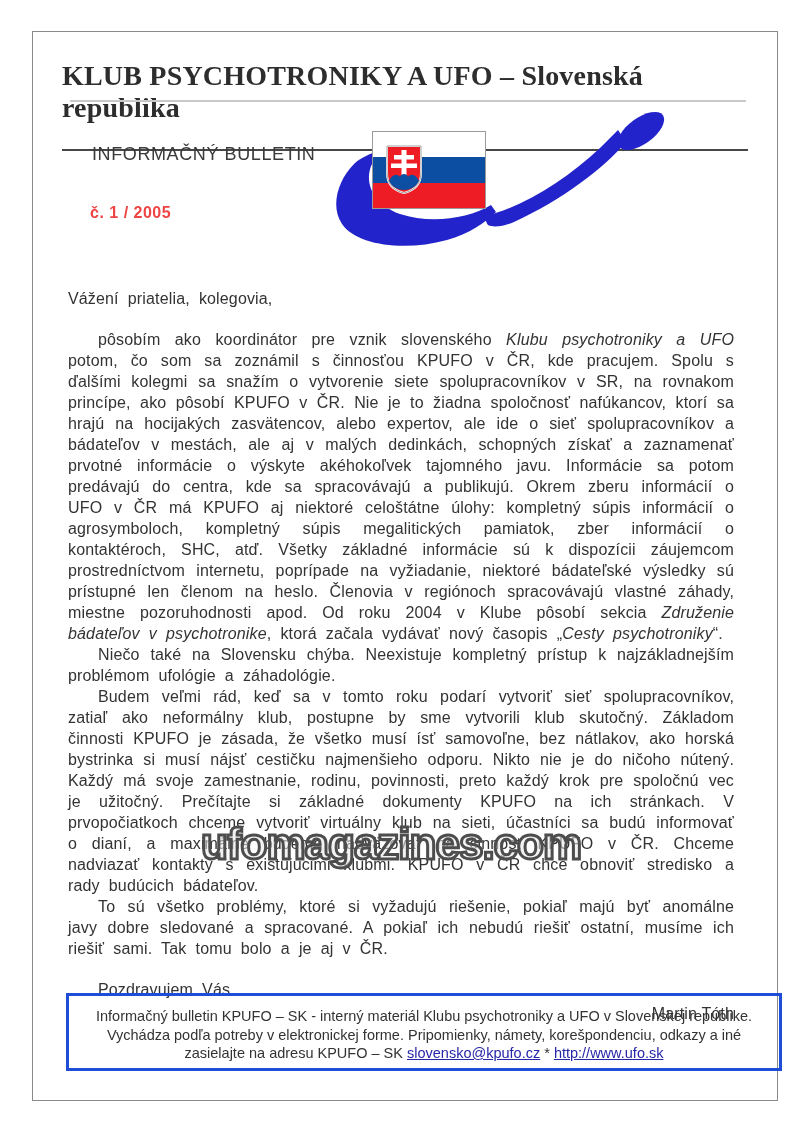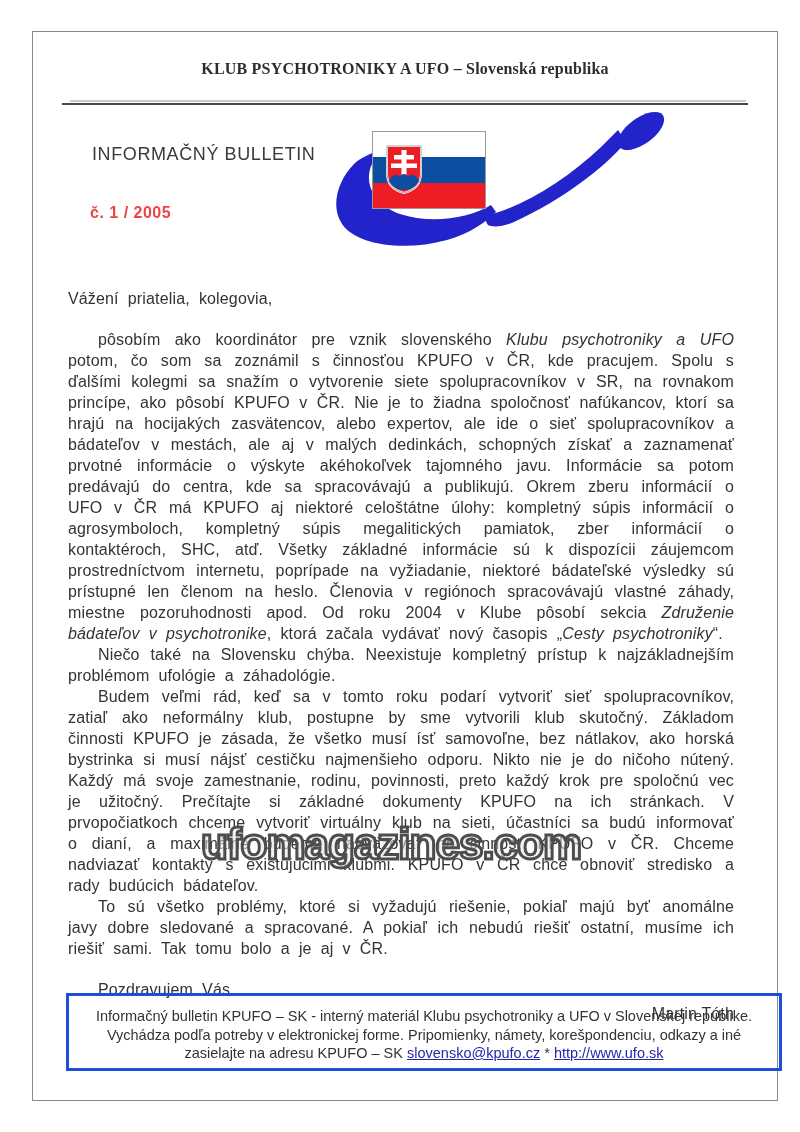--- a/index.html
+++ b/index.html
@@ -2,22 +2,22 @@
 <html><head>
 <meta charset="utf-8">
 <style>
   html,body{margin:0;padding:0;}
   body{
     width:800px;height:1132px;position:relative;background:#ffffff;
     font-family:"Liberation Sans",sans-serif;color:#333;overflow:hidden;
   }
   .frame{position:absolute;left:32px;top:31px;width:744px;height:1068px;border:1px solid #8a8a8a;}
   .org-header{
-    position:absolute;left:62px;top:60px;width:686px;text-align:center;
-    font-family:"Liberation Serif",serif;font-weight:bold;font-size:16px;color:#2d2d2d;
+    position:absolute;left:62px;top:60px;width:686px;text-align:left;
+    font-family:"Liberation Serif",serif;font-weight:bold;font-size:28px;color:#2d2d2d;
     padding-bottom:25px;border-bottom:2px solid #474747;letter-spacing:0.2px;
   }
   .org-header-shadow{position:absolute;left:70px;top:100px;width:676px;height:2px;background:#c9c9c9;}
   .bulletin-title{position:absolute;left:92px;top:144px;font-size:18px;font-weight:normal;color:#3a3a3a;letter-spacing:0.6px;}
   .issue{position:absolute;left:90px;top:204px;font-size:16px;font-weight:bold;color:#ef4444;letter-spacing:0.5px;}
 
   .logo{position:absolute;left:328px;top:110px;width:380px;height:140px;}
   .swoosh{position:absolute;left:0;top:0;}
   .flag{position:absolute;left:44px;top:21px;width:112px;height:76px;border:1px solid #9a9a9a;background:#fff;}
   .flag .stripe{width:100%;height:33.33%;}

